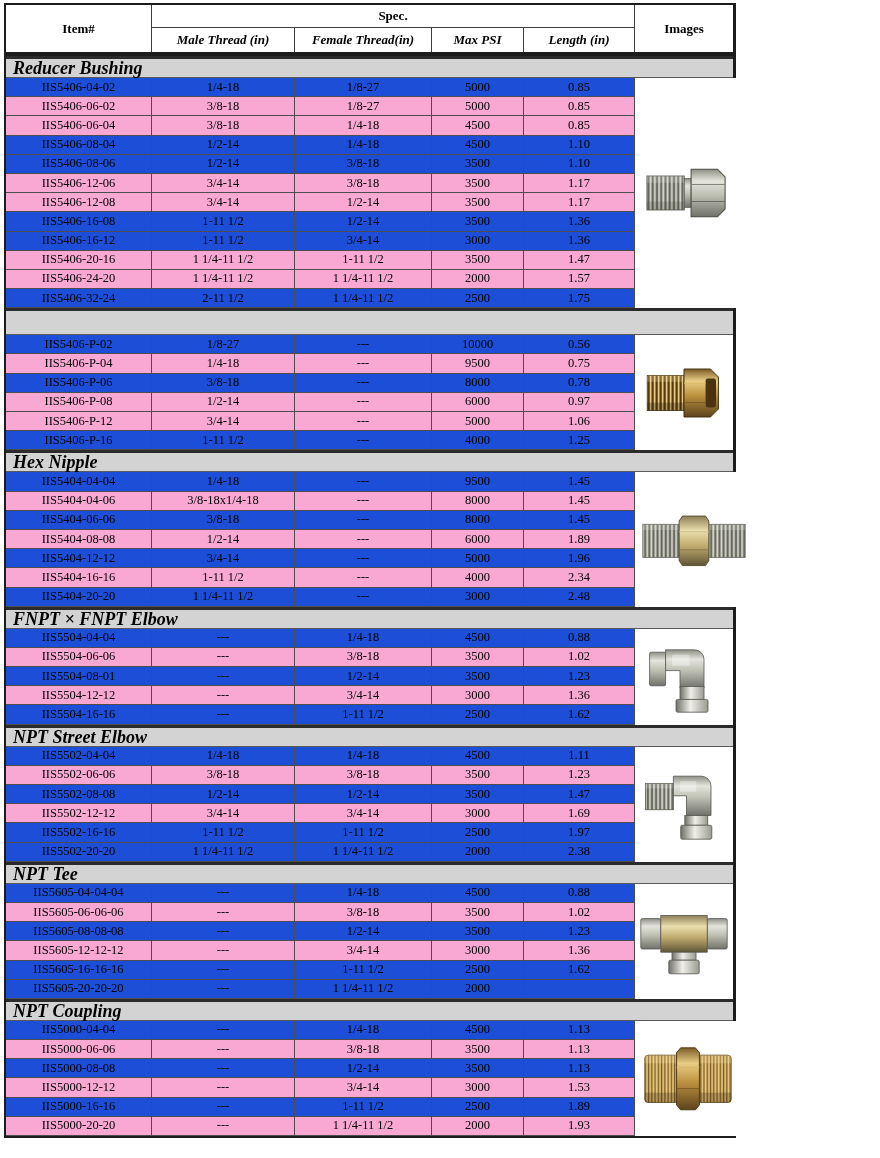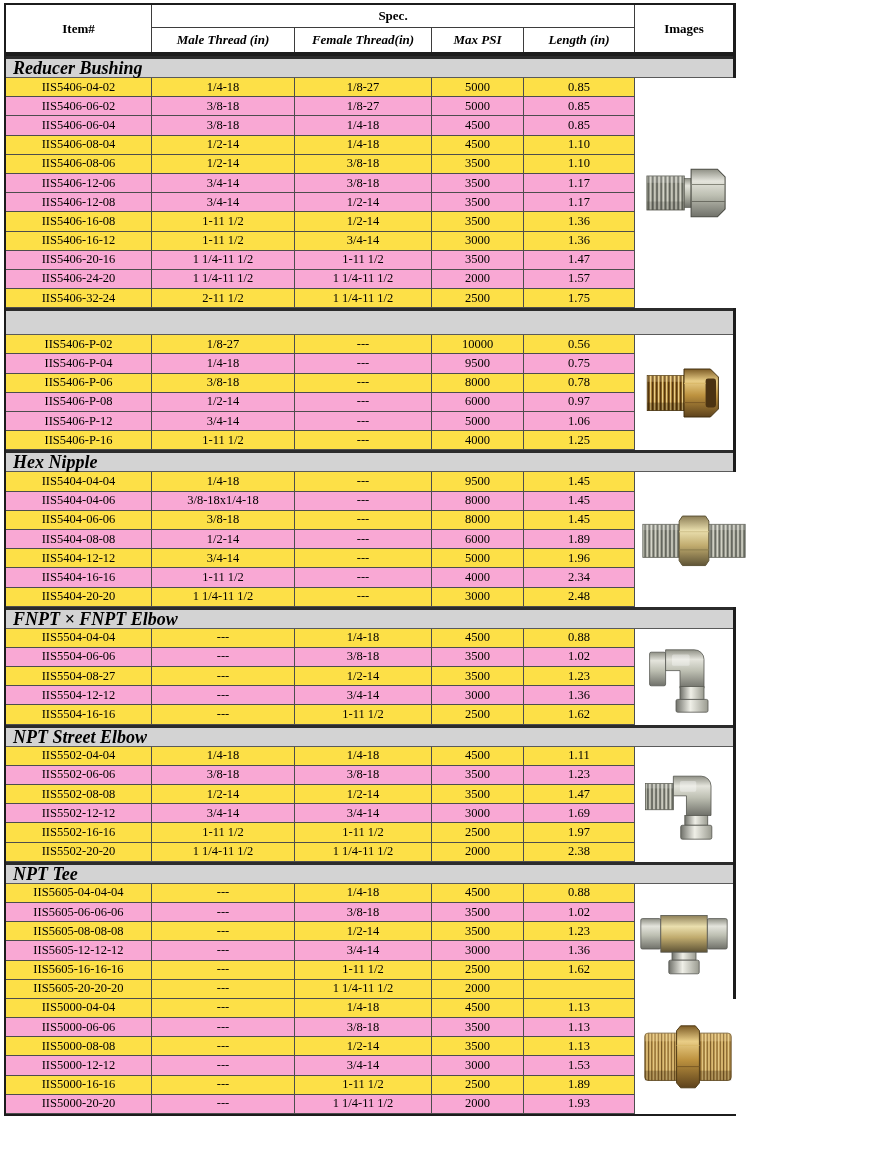--- a/index.html
+++ b/index.html
@@ -19,21 +19,21 @@
   .th-len{grid-column:5;}
 
   
   .band{height:22px;line-height:19px;background:#d3d3d3;border-top:3px solid #2b2b2b;border-bottom:1px solid #5a5a5a;
         font-weight:bold;font-style:italic;font-size:18px;padding-left:7px;box-sizing:border-box;}
   .spacer{height:27px;background:#d3d3d3;border-top:3px solid #2b2b2b;border-bottom:1px solid #5a5a5a;box-sizing:border-box;}
 
   
   .block{display:flex;align-items:stretch;}
   .rows{width:628px;}
-  .row{display:grid;grid-template-columns:146px 143px 137px 92px 110px;height:19.2px;border-bottom:1px solid #4d4d4d;box-sizing:border-box;background:#fde047;}
+  .row{display:grid;grid-template-columns:146px 143px 137px 92px 110px;height:19.2px;border-bottom:1px solid #4d4d4d;box-sizing:border-box;background:#1d4ed8;}
   .row.shaded{background:#f9a8d4;}
   .cell{display:flex;align-items:center;justify-content:center;font-size:12.5px;border-right:1px solid #4d4d4d;box-sizing:border-box;overflow:hidden;white-space:nowrap;}
   .cell.c4{border-right:none;}
   .image-cell{flex:1;border-left:1px solid #4d4d4d;display:flex;align-items:center;justify-content:center;background:#fff;}
   .product-svg{display:block;}
   .defs-holder{position:absolute;width:0;height:0;overflow:hidden;}
 </style>
 </head>
 <body>
 
@@ -374,21 +374,21 @@
             <div class="cell c4">0.88</div>
           </div>
           <div class="row shaded">
             <div class="cell c0">IIS5504-06-06</div>
             <div class="cell c1">---</div>
             <div class="cell c2">3/8-18</div>
             <div class="cell c3">3500</div>
             <div class="cell c4">1.02</div>
           </div>
           <div class="row">
-            <div class="cell c0">IIS5504-08-27</div>
+            <div class="cell c0">IIS5504-08-01</div>
             <div class="cell c1">---</div>
             <div class="cell c2">1/2-14</div>
             <div class="cell c3">3500</div>
             <div class="cell c4">1.23</div>
           </div>
           <div class="row shaded">
             <div class="cell c0">IIS5504-12-12</div>
             <div class="cell c1">---</div>
             <div class="cell c2">3/4-14</div>
             <div class="cell c3">3000</div>
@@ -505,20 +505,21 @@
             <div class="cell c3">2000</div>
             <div class="cell c4"></div>
           </div>
         </div>
         <div class="image-cell">
           <svg width="98" height="72" class="product-svg">
             <use href="#sym-tee"></use>
           </svg>
         </div>
       </div>
+      <div class="band">NPT Coupling</div>
       <div class="block">
         <div class="rows">
           <div class="row">
             <div class="cell c0">IIS5000-04-04</div>
             <div class="cell c1">---</div>
             <div class="cell c2">1/4-18</div>
             <div class="cell c3">4500</div>
             <div class="cell c4">1.13</div>
           </div>
           <div class="row shaded">

